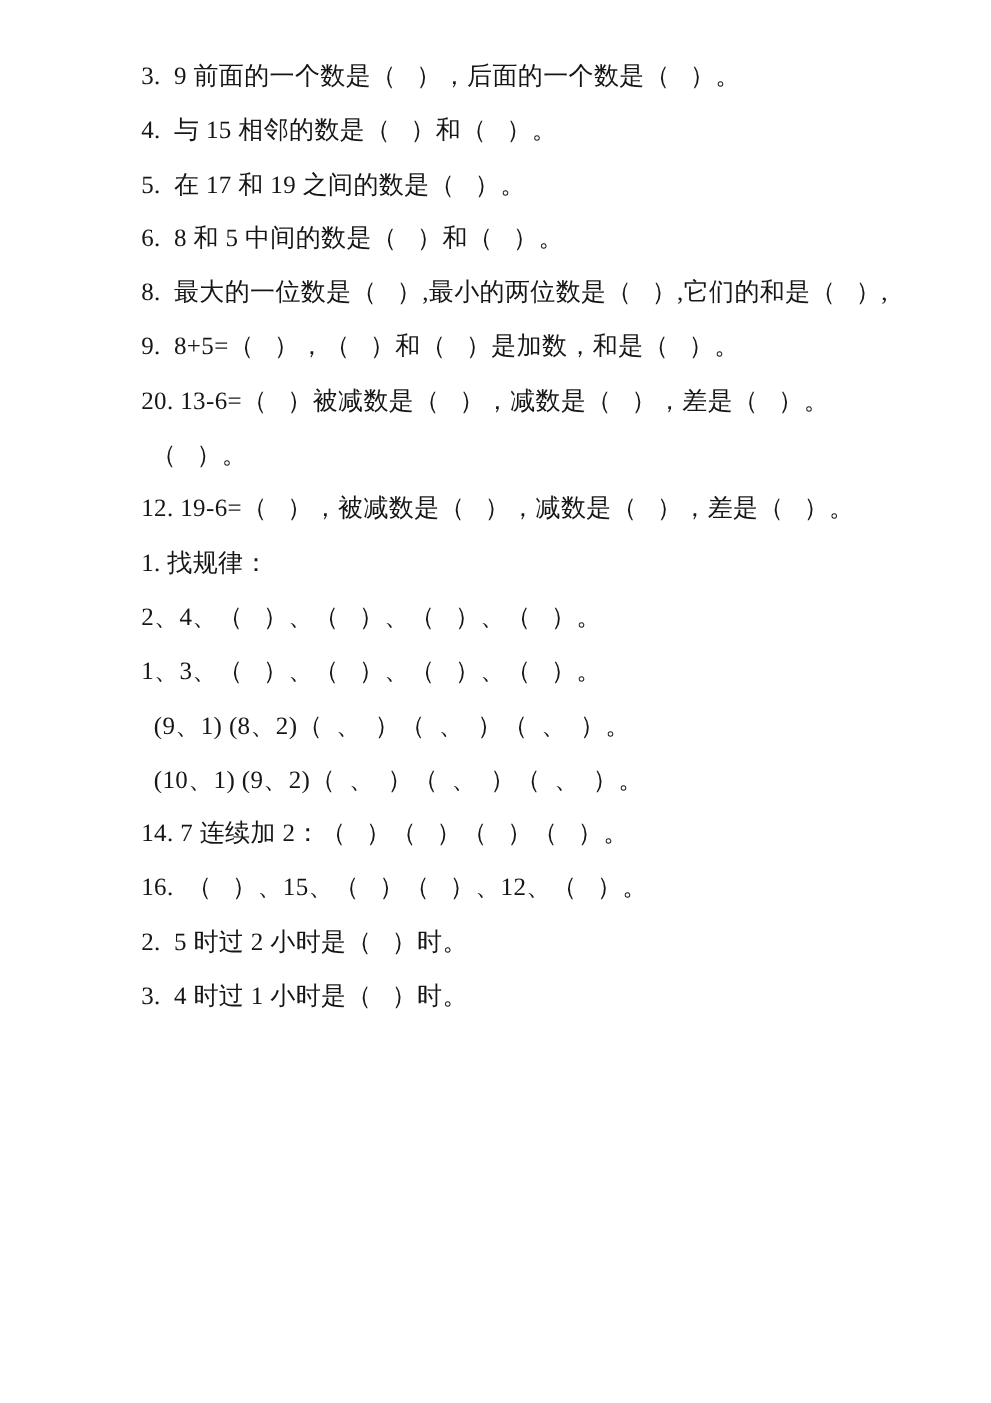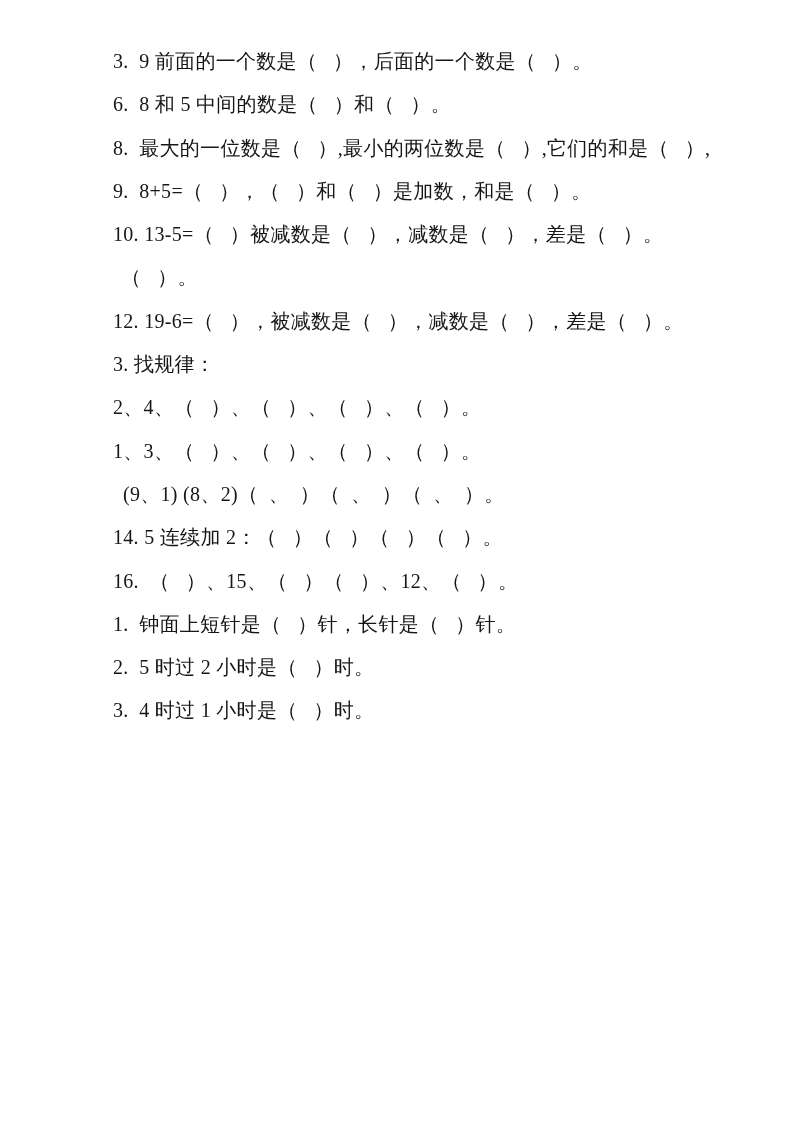--- a/index.html
+++ b/index.html
@@ -32,29 +32,31 @@
   }
   p.line.indent-pairs { padding-left: 10px; }
   p.line.indent-cont  { padding-left: 8px; }
 </style>
 </head>
 <body>
 
 <div class="page">
   <div class="content">
     <p class="line">3.  9 前面的一个数是（   ），后面的一个数是（   ）。</p>
+    <p class="line">4.  与 15 相邻的数是（   ）和（   ）。</p>
+    <p class="line">5.  在 17 和 19 之间的数是（   ）。</p>
     <p class="line">6.  8 和 5 中间的数是（   ）和（   ）。</p>
     <p class="line">8.  最大的一位数是（   ）,最小的两位数是（   ）,它们的和是（   ）,</p>
     <p class="line">9.  8+5=（   ），（   ）和（   ）是加数，和是（   ）。</p>
-    <p class="line">10. 13-5=（   ）被减数是（   ），减数是（   ），差是（   ）。</p>
+    <p class="line">20. 13-6=（   ）被减数是（   ），减数是（   ），差是（   ）。</p>
     <p class="line indent-cont">（   ）。</p>
     <p class="line">12. 19-6=（   ），被减数是（   ），减数是（   ），差是（   ）。</p>
-    <p class="line">3. 找规律：</p>
+    <p class="line">1. 找规律：</p>
     <p class="line">2、4、（   ）、（   ）、（   ）、（   ）。</p>
     <p class="line">1、3、（   ）、（   ）、（   ）、（   ）。</p>
     <p class="line indent-pairs">(9、1) (8、2)（  、  ）（  、  ）（  、  ）。</p>
-    <p class="line">14. 5 连续加 2：（   ）（   ）（   ）（   ）。</p>
+    <p class="line indent-pairs">(10、1) (9、2)（  、  ）（  、  ）（  、  ）。</p>
+    <p class="line">14. 7 连续加 2：（   ）（   ）（   ）（   ）。</p>
     <p class="line">16.  （   ）、15、（   ）（   ）、12、（   ）。</p>
-    <p class="line">1.  钟面上短针是（   ）针，长针是（   ）针。</p>
     <p class="line">2.  5 时过 2 小时是（   ）时。</p>
     <p class="line">3.  4 时过 1 小时是（   ）时。</p>
   </div>
 </div>
 
 </body></html>

